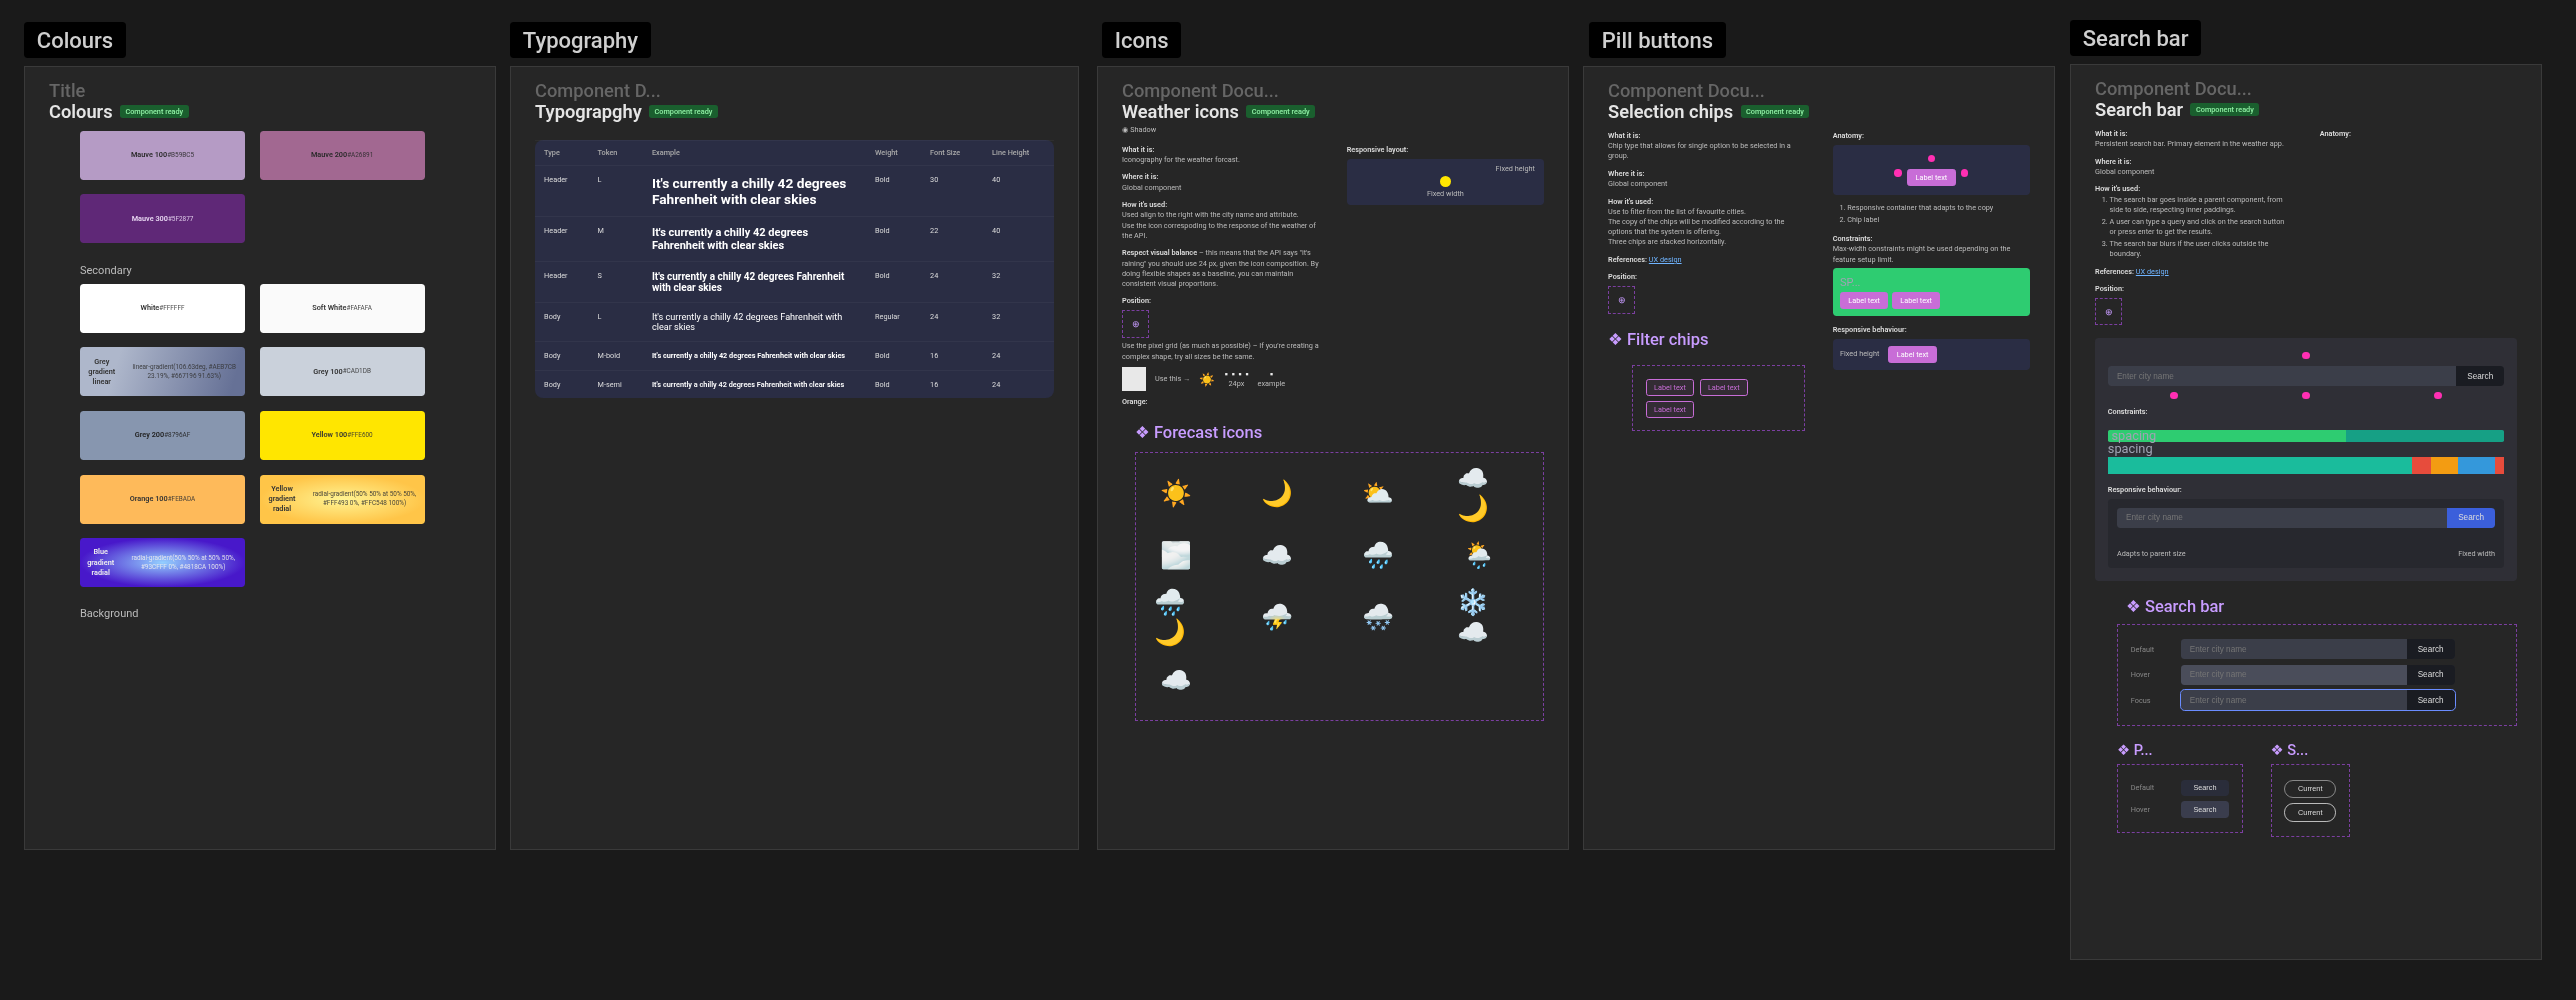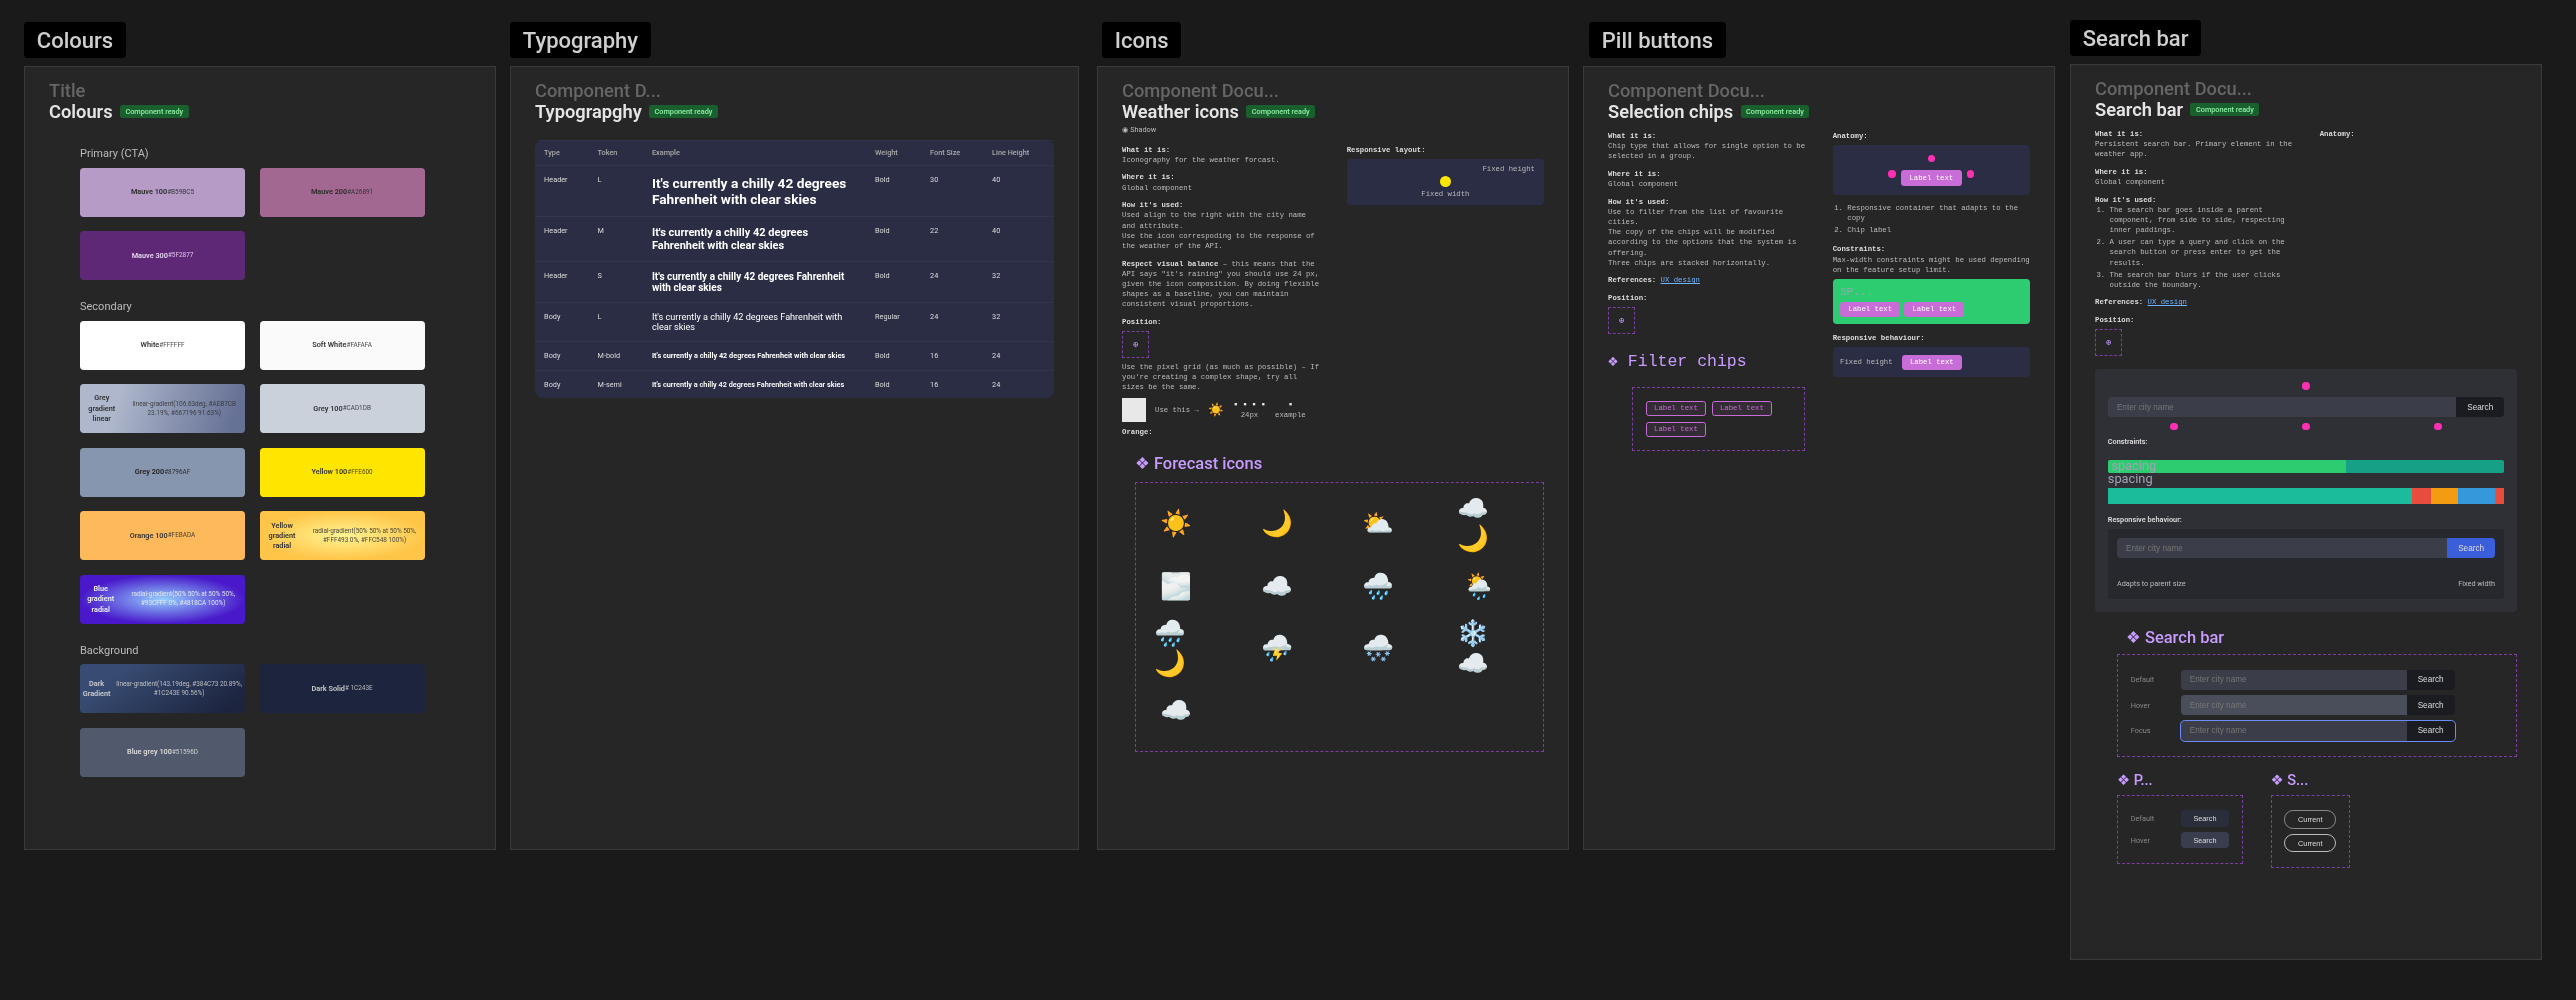--- a/index.html
+++ b/index.html
@@ -117,41 +117,40 @@
   }
   .dash-wrap { border:0.9px dashed #7b3fa0; padding:9.1px 12.8px; }
 
   
   .pink-dot { width:7.3px; height:7.3px; background:#ff2fb3; border-radius:50%; display:inline-block; }
 
   ol.small { padding-left: 14.6px; }
   ol.small li { margin-bottom:1.8px; }
 
   .two-col { display:flex; gap:27.4px; padding: 0 24px; }
-  .two-col > div { flex:1;font-family:Liberation Mono, monospace; }
+  .two-col > div { flex:1; }
 </style>
 </head>
 <body>
 
 <div class="tag-label" style="left:24px; top:22px;">Colours</div>
 <div class="tag-label" style="left:510px; top:22px;">Typography</div>
 <div class="tag-label" style="left:1102px; top:22px;">Icons</div>
 <div class="tag-label" style="left:1589px; top:22px;">Pill buttons</div>
 <div class="tag-label" style="left:2070px; top:20px;">Search bar</div>
 
 <div class="frame" style="left:24px; top:66px; width:472px; height:784px;">
   <div class="frame-header">
     <div class="section-heading">Title</div>
     <div style="display:flex; align-items:center;">
       <span class="frame-title">Colours</span>
       <span class="badge">Component ready</span>
     </div>
   </div>
 
-  <div class="sub-h" style="padding:9.1px 24px 0 55px;">Primary (CTA)</div>
   <div class="swatch-grid" style="padding-left:55px;">
     <div class="swatch" style="background:#B59BC5;color:#2a2a2a">
         <span class="sw-name">Mauve 100</span>
         <span class="sw-val">#B59BC5</span>
       </div>
     <div class="swatch" style="background:#A26891;color:#2a2a2a">
         <span class="sw-name">Mauve 200</span>
         <span class="sw-val">#A26891</span>
       </div>
     <div class="swatch" style="background:#5F2877;color:#e8d7f2">
@@ -194,34 +193,20 @@
         <span class="sw-name">Yellow gradient radial</span>
         <span class="sw-val">radial-gradient(50% 50% at 50% 50%, #FFF493 0%, #FFC548 100%)</span>
       </div>
     <div class="swatch" style="background:radial-gradient(50% 50% at 50% 50%,#93CFFF 0%,#4818CA 100%);color:#eee">
         <span class="sw-name">Blue gradient radial</span>
         <span class="sw-val">radial-gradient(50% 50% at 50% 50%, #93CFFF 0%, #4818CA 100%)</span>
       </div>
   </div>
 
   <div class="sub-h" style="padding:5.5px 24px 0 55px;">Background</div>
-  <div class="swatch-grid" style="padding-left:55px;">
-    <div class="swatch" style="background:linear-gradient(143.19deg,#384C73 20.89%,#1C243E 90.56%);color:#ccc">
-        <span class="sw-name">Dark Gradient</span>
-        <span class="sw-val">linear-gradient(143.19deg, #384C73 20.89%, #1C243E 90.56%)</span>
-      </div>
-    <div class="swatch" style="background:#1C243E;color:#ccc">
-        <span class="sw-name">Dark Solid</span>
-        <span class="sw-val"># 1C243E</span>
-      </div>
-    <div class="swatch" style="background:#51596D;color:#ddd">
-        <span class="sw-name">Blue grey 100</span>
-        <span class="sw-val">#51596D</span>
-      </div>
-  </div>
 </div>
 
 <div class="frame" style="left:510px; top:66px; width:569px; height:784px;">
   <div class="frame-header">
     <div class="section-heading">Component D...</div>
     <div style="display:flex; align-items:center;">
       <span class="frame-title">Typograpghy</span>
       <span class="badge">Component ready</span>
     </div>
   </div>

